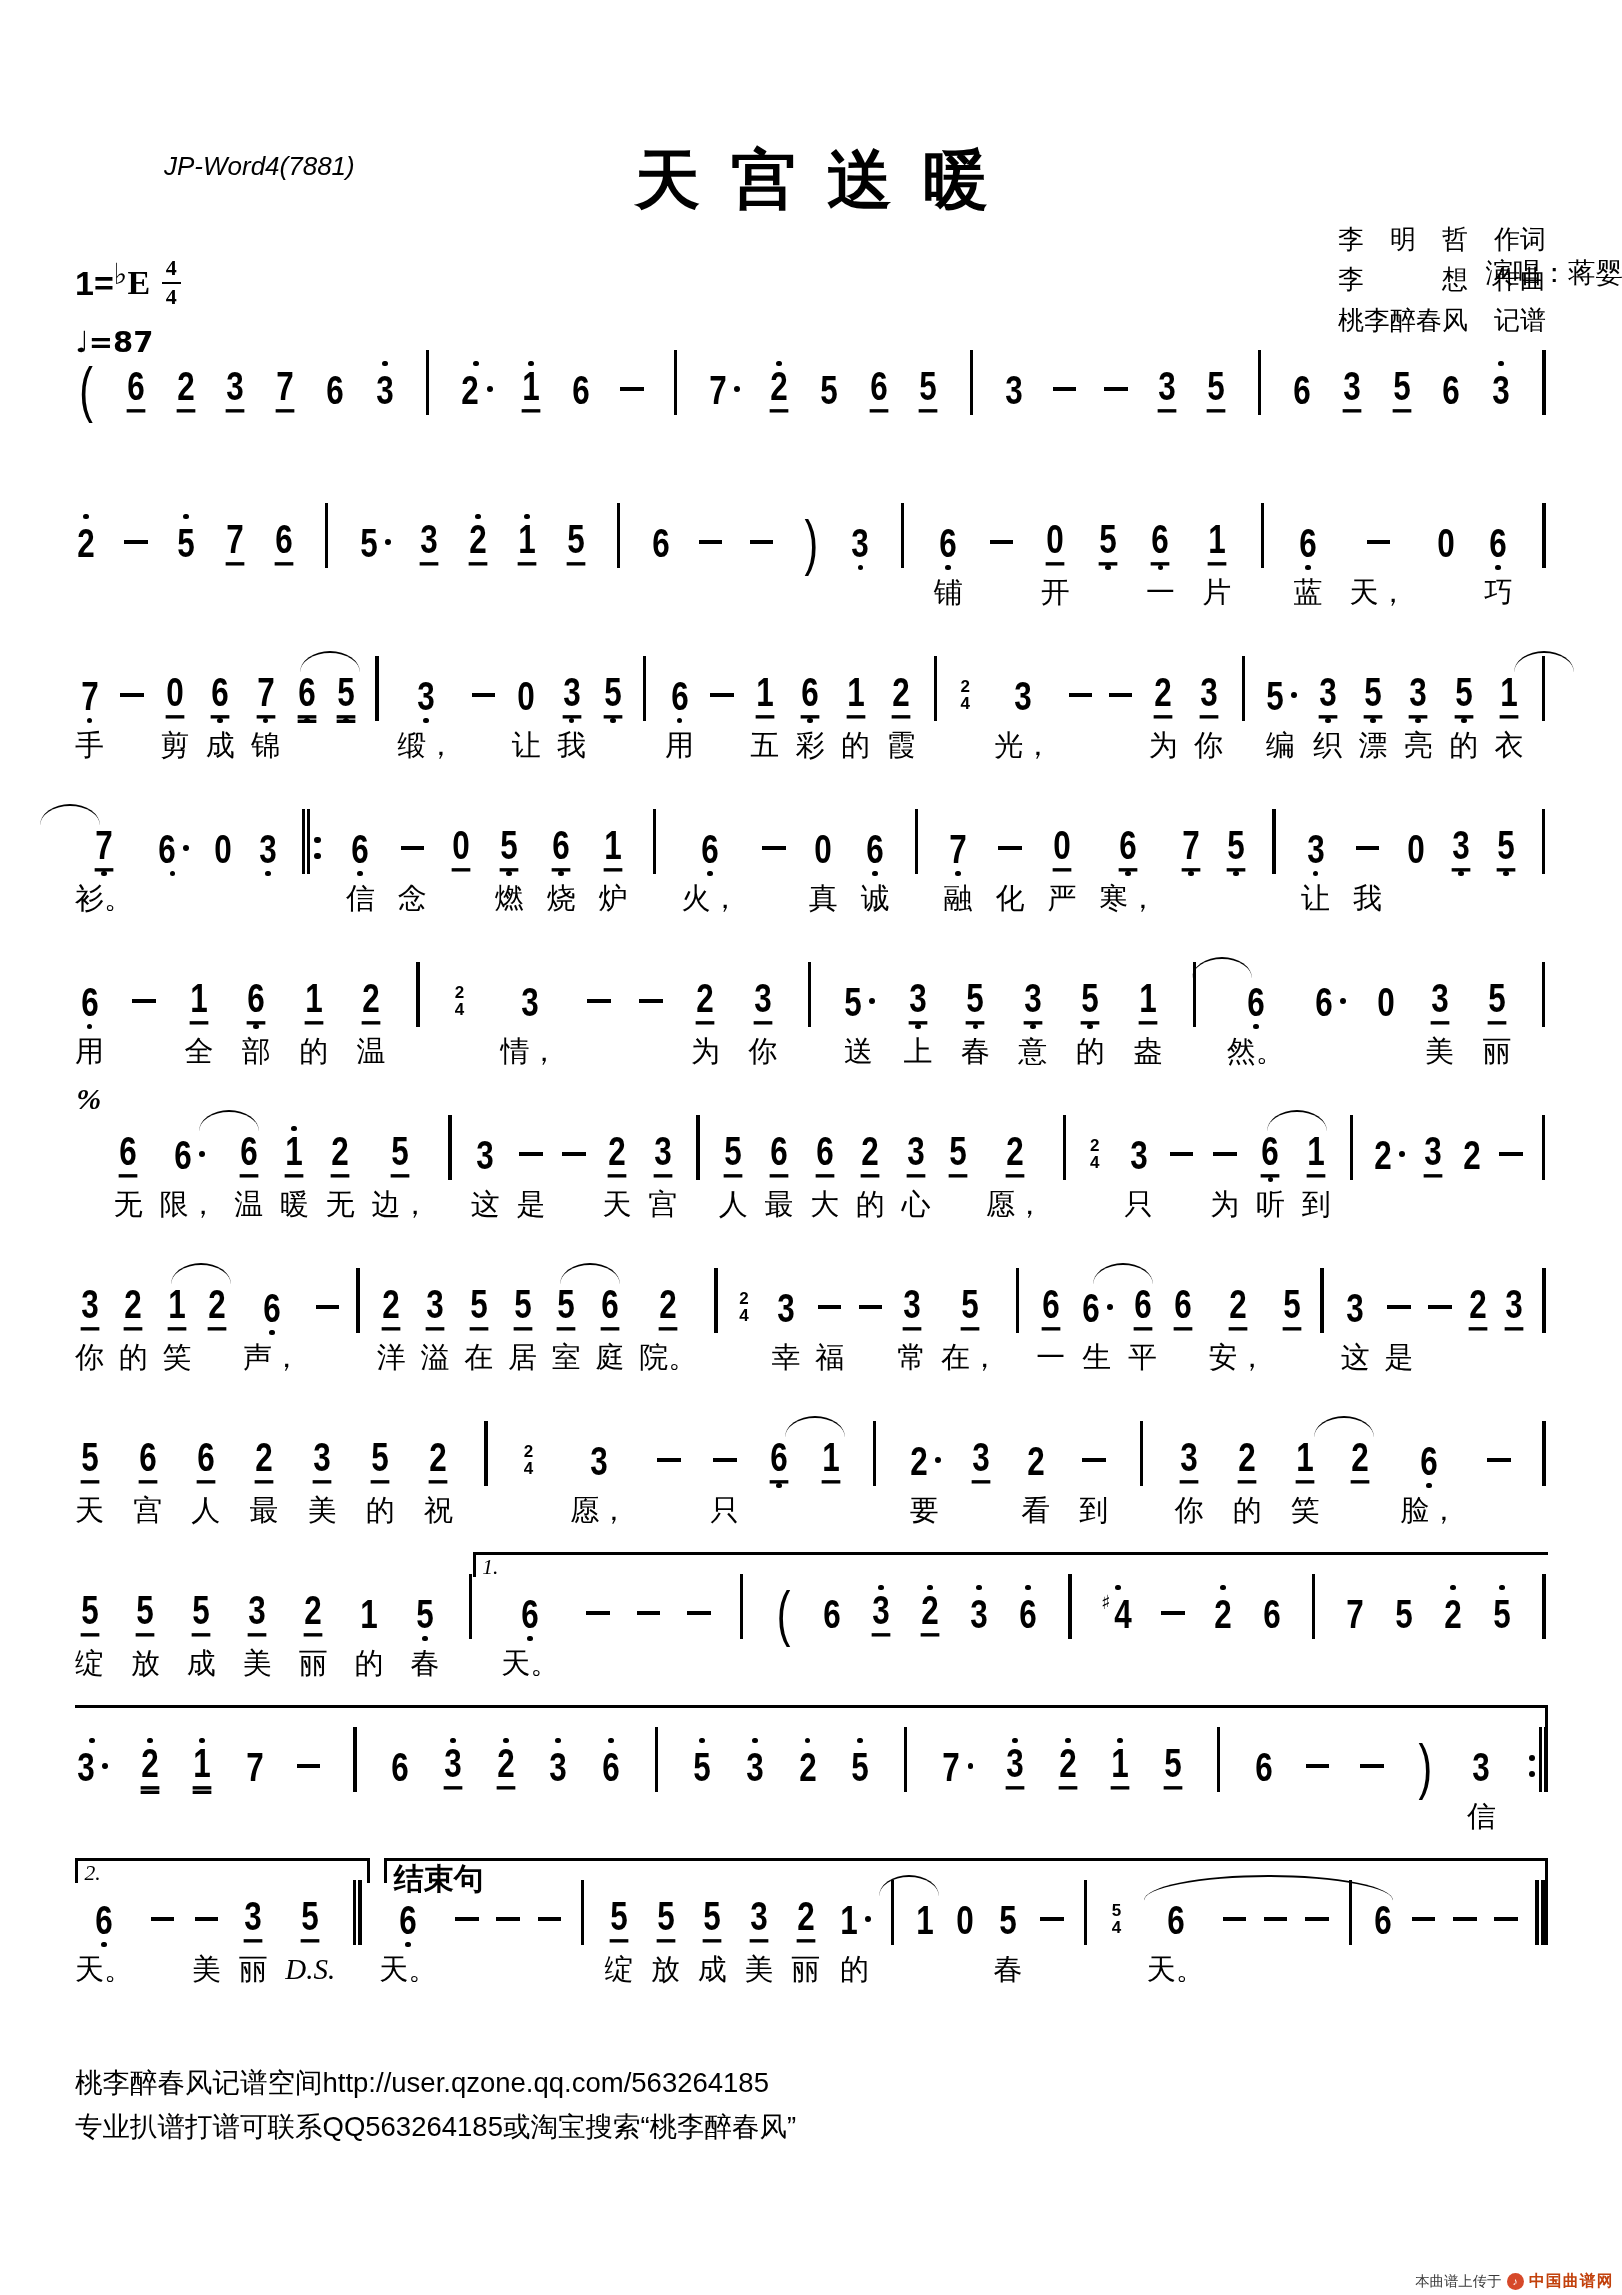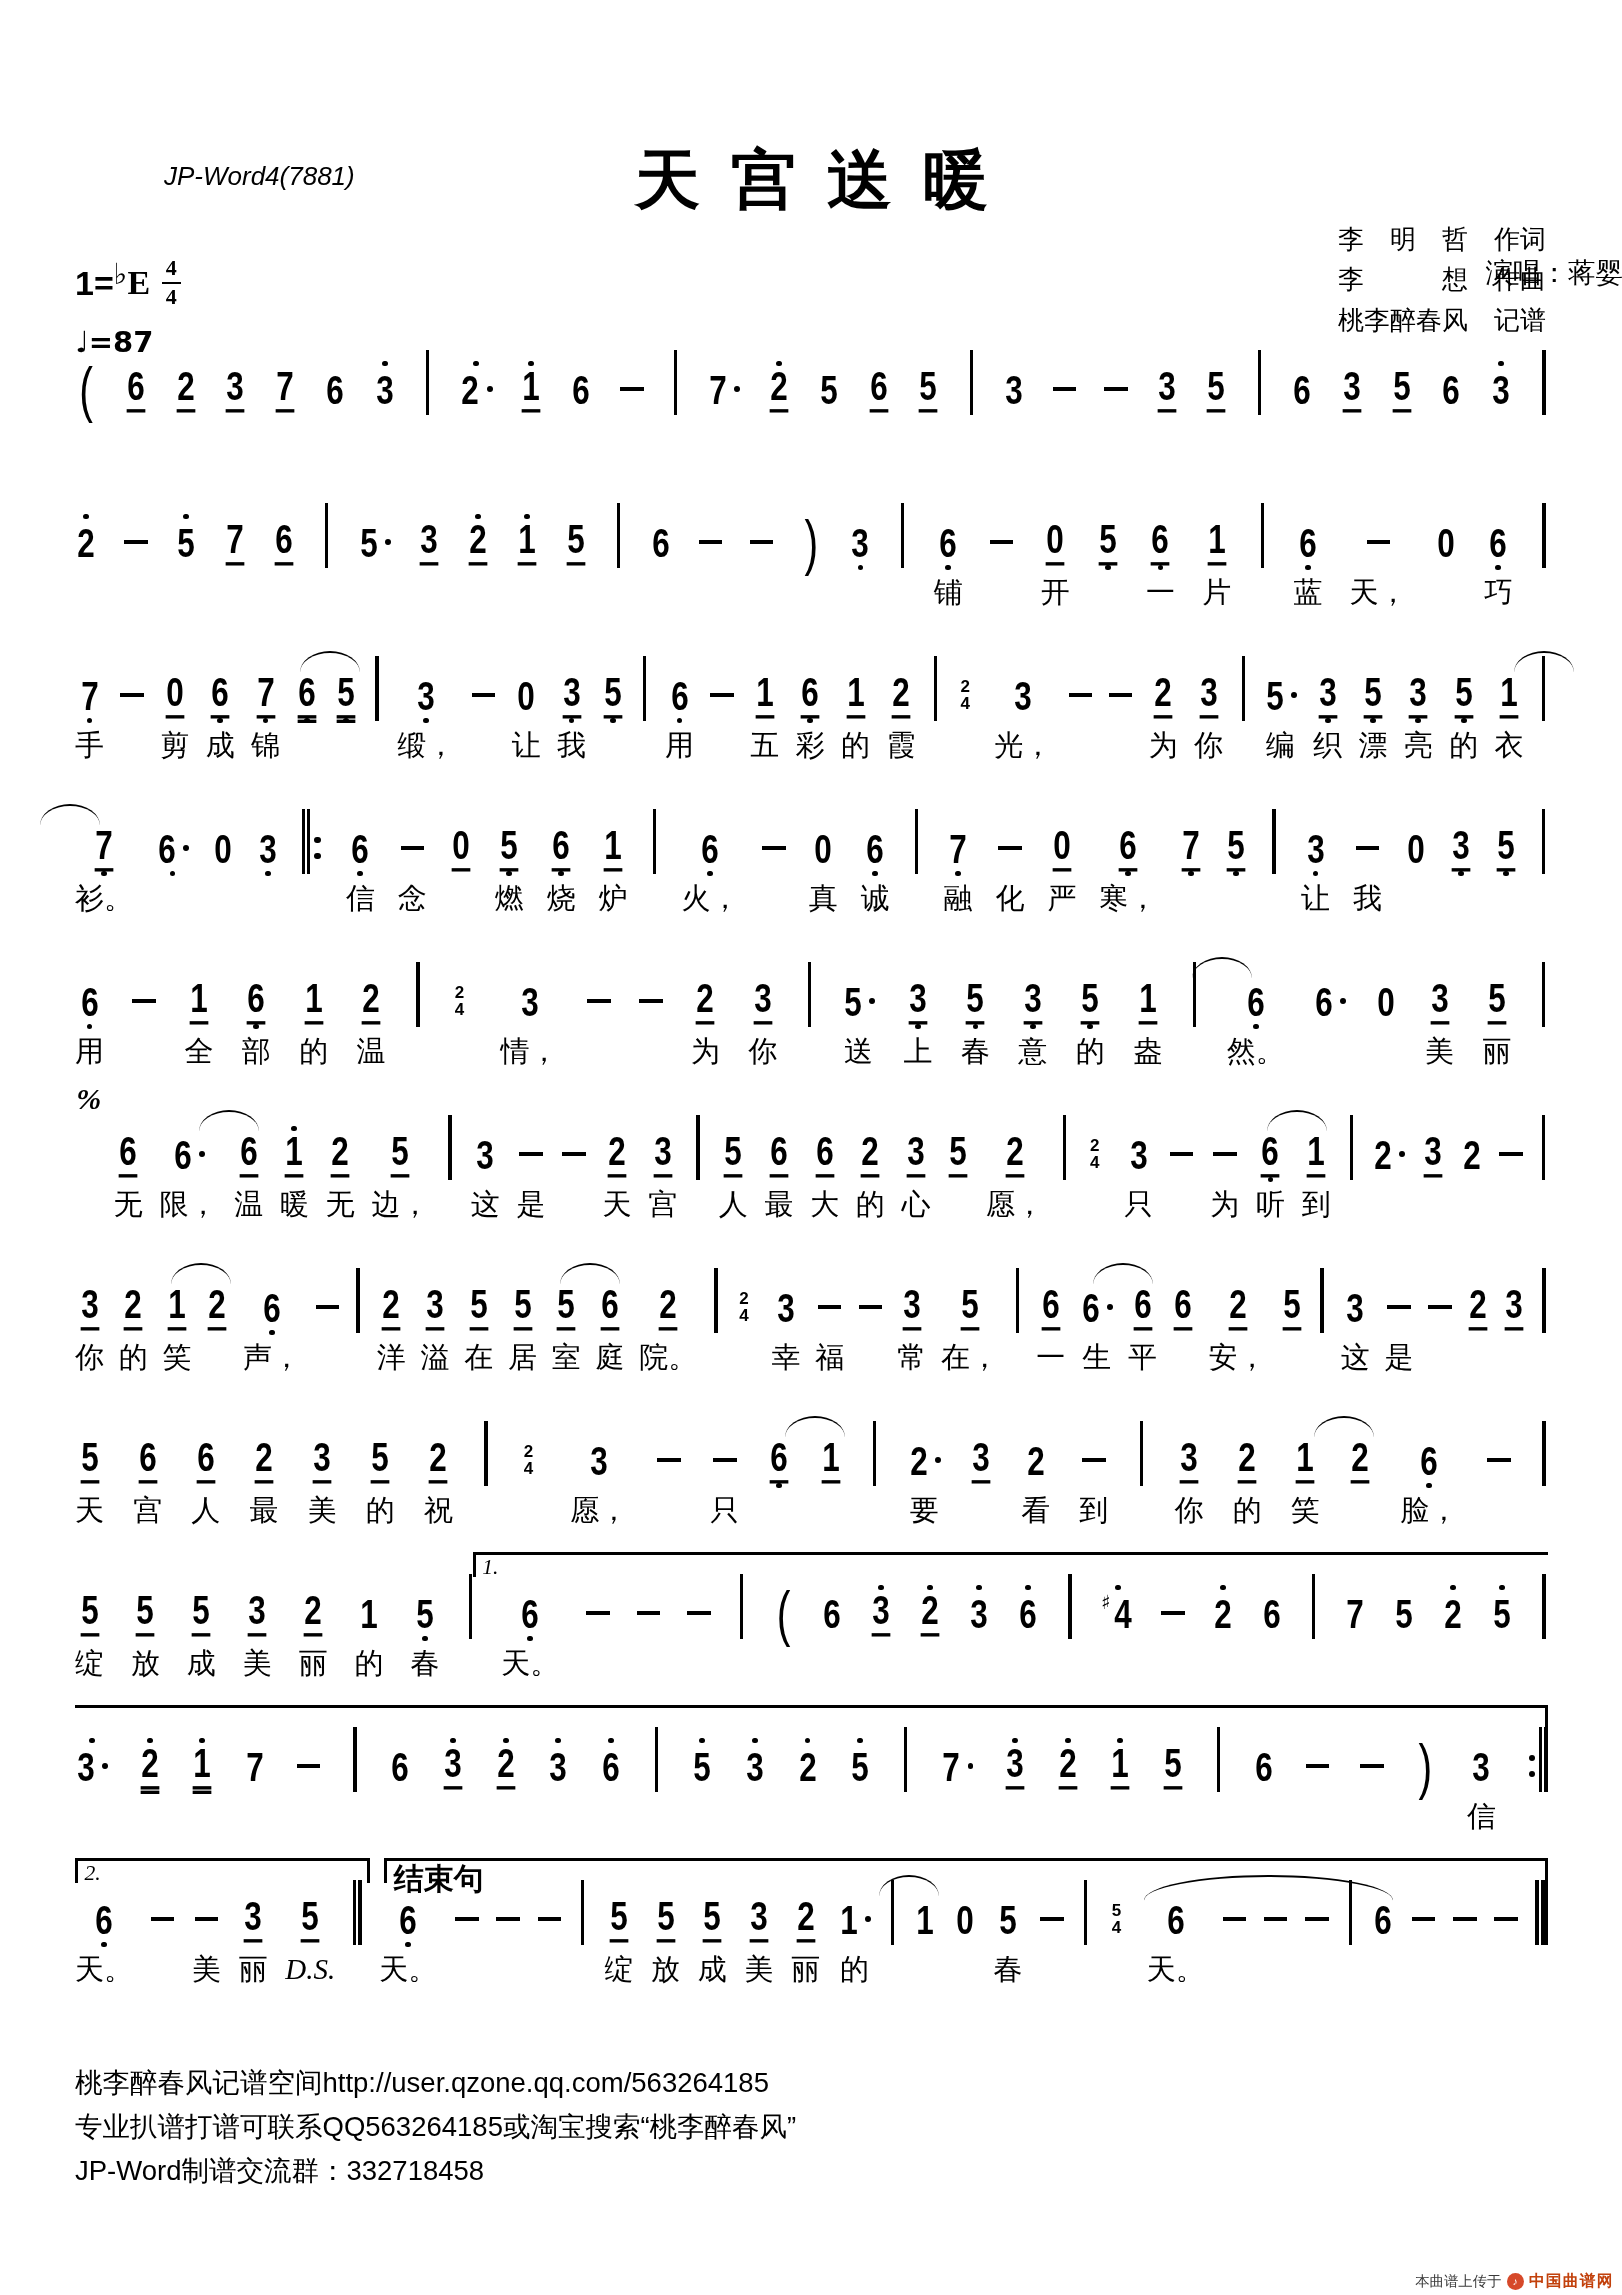--- a/index.html
+++ b/index.html
@@ -1,19 +1,19 @@
 <!DOCTYPE html>
 <html style="font-size:10.5px"><head>
 <meta charset="utf-8">
 <style>
   html,body{margin:0;padding:0;background:#fff;}
   .page{position:relative;width:1623px;height:2295px;background:#fff;color:#000;overflow:hidden;
         font-family:"Liberation Sans",sans-serif;}
   
-  .app-label{position:absolute;left:164px;top:161px;font:italic 400 26px "Liberation Sans",sans-serif;}
+  .app-label{position:absolute;left:164px;top:151px;font:italic 400 26px "Liberation Sans",sans-serif;}
   .title{position:absolute;left:0;right:0;top:126px;text-align:center;
          font:700 65px/1.1 "Liberation Serif",serif;letter-spacing:31px;text-indent:31px;margin-top:19px;}
   .performer{position:absolute;left:0;right:0;top:259px;text-align:right;
          font:400 27.5px/1 "Liberation Serif",serif;}
   .credits{position:absolute;right:77px;top:220px;font:400 26px/1.55 "Liberation Serif",serif;}
   .keysig{position:absolute;left:75px;top:257px;display:flex;align-items:center;}
   .kp{font:700 34px/1 "Liberation Sans",sans-serif;}
   .flat{font:700 29px/1 "DejaVu Sans",sans-serif;position:relative;top:-7.9px;}
   .klet{font:700 34px/1 "Liberation Serif",serif;}
   .frac{display:inline-flex;flex-direction:column;align-items:center;margin-left:11.8px;font:700 22px/1 "Liberation Serif",serif;}
@@ -3075,21 +3075,20 @@
         </div>
       </div>
     </div>
 
   <div class="footer">
     <div class="fl">
       <div>桃李醉春风记谱空间http://user.qzone.qq.com/563264185</div>
       <div>专业扒谱打谱可联系QQ563264185或淘宝搜索“桃李醉春风”</div>
     </div>
     <div class="fr">
-      <div>JP-Word制谱交流群：332718458</div>
     </div>
   </div>
 
   <div class="upload">
     <span>本曲谱上传于</span>
     <span class="logo">♪</span>
     <span class="site">中国曲谱网</span>
   </div>
 </div>
 

